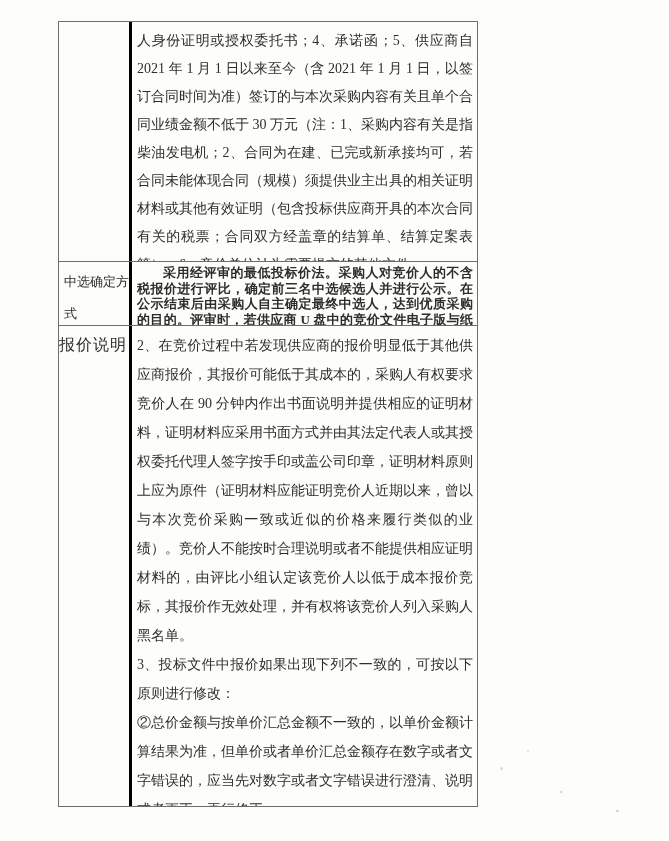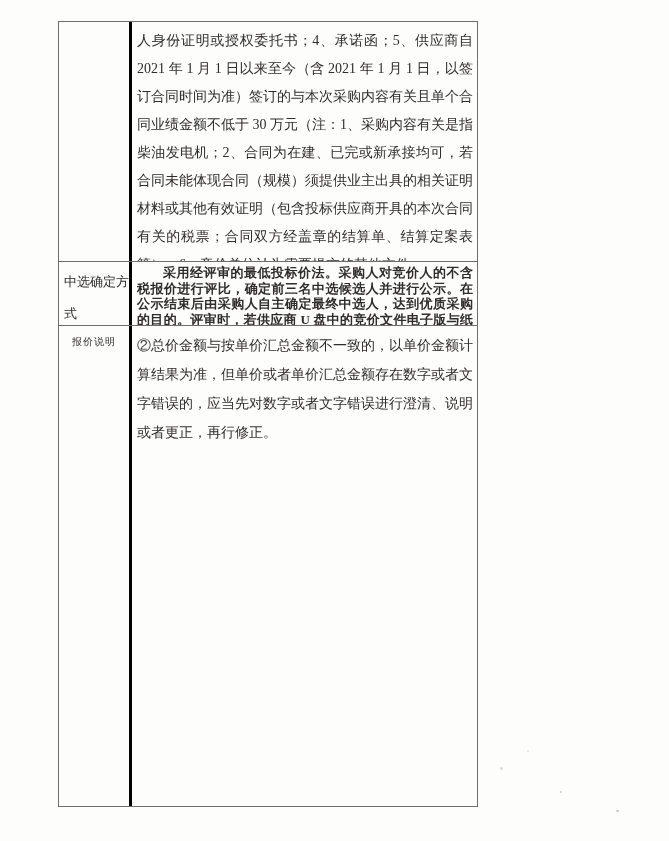--- a/index.html
+++ b/index.html
@@ -74,23 +74,23 @@
     word-break: break-all;
   }
   .row-quote .cell-body {
     padding-top: 5px;
   }
   .row-quote .cell-body p {
     line-height: 29px;
   }
   .label-quote {
     padding-top: 9px;
-    text-align: center;
+    text-align: left;
     letter-spacing: 1px;
-    font-size: 10px;
+    font-size: 16px;
   }
   .footer {
     position: absolute;
     left: 0;
     right: 0;
     top: 841px;
     text-align: center;
     font-size: 12.5px;
     letter-spacing: 2px;
     color: #3c3b37;
@@ -124,20 +124,22 @@
     <div class="t-row row-method">
       <div class="cell-label label-method">中选确定方式</div>
       <div class="cell-body">
         <p class="indent">采用经评审的最低投标价法。采购人对竞价人的不含税报价进行评比，确定前三名中选候选人并进行公示。在公示结束后由采购人自主确定最终中选人，达到优质采购的目的。评审时，若供应商 U 盘中的竞价文件电子版与纸质竞价文件不一致时，按照供应商提交的纸质竞价文件进行评比。</p>
       </div>
     </div>
 
     <div class="t-row row-quote">
       <div class="cell-label label-quote">报价说明</div>
       <div class="cell-body">
+        <p>2、在竞价过程中若发现供应商的报价明显低于其他供应商报价，其报价可能低于其成本的，采购人有权要求竞价人在 90 分钟内作出书面说明并提供相应的证明材料，证明材料应采用书面方式并由其法定代表人或其授权委托代理人签字按手印或盖公司印章，证明材料原则上应为原件（证明材料应能证明竞价人近期以来，曾以与本次竞价采购一致或近似的价格来履行类似的业绩）。竞价人不能按时合理说明或者不能提供相应证明材料的，由评比小组认定该竞价人以低于成本报价竞标，其报价作无效处理，并有权将该竞价人列入采购人黑名单。</p>
+        <p>3、投标文件中报价如果出现下列不一致的，可按以下原则进行修改：</p>
         <p>②总价金额与按单价汇总金额不一致的，以单价金额计算结果为准，但单价或者单价汇总金额存在数字或者文字错误的，应当先对数字或者文字错误进行澄清、说明或者更正，再行修正。</p>
 
       </div>
     </div>
 
   </div>
 
   <div class="speck speck-1"></div>
   <div class="speck speck-2"></div>
   <div class="speck speck-3"></div>

